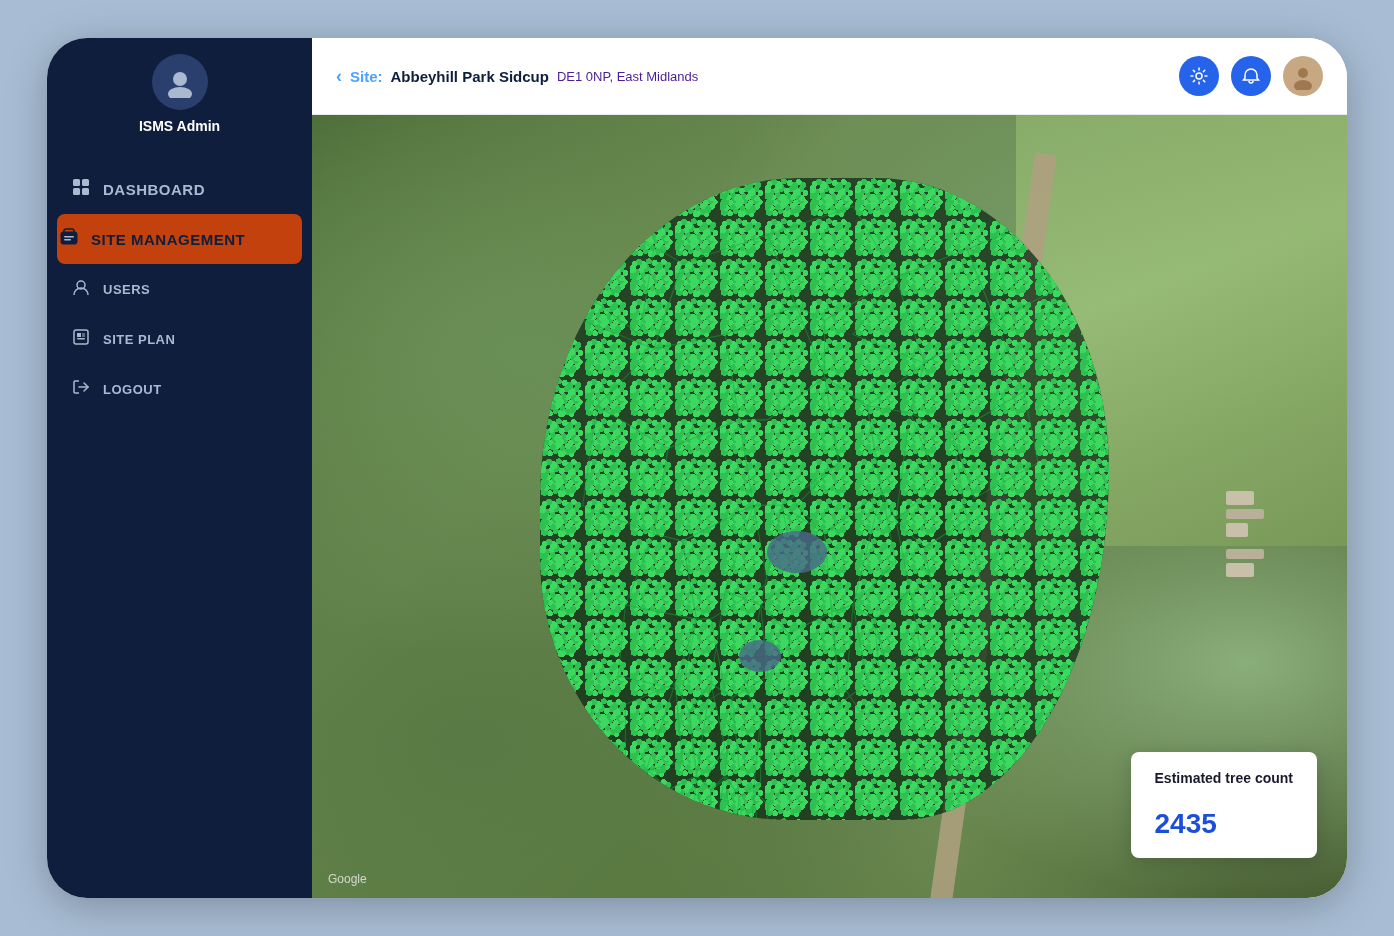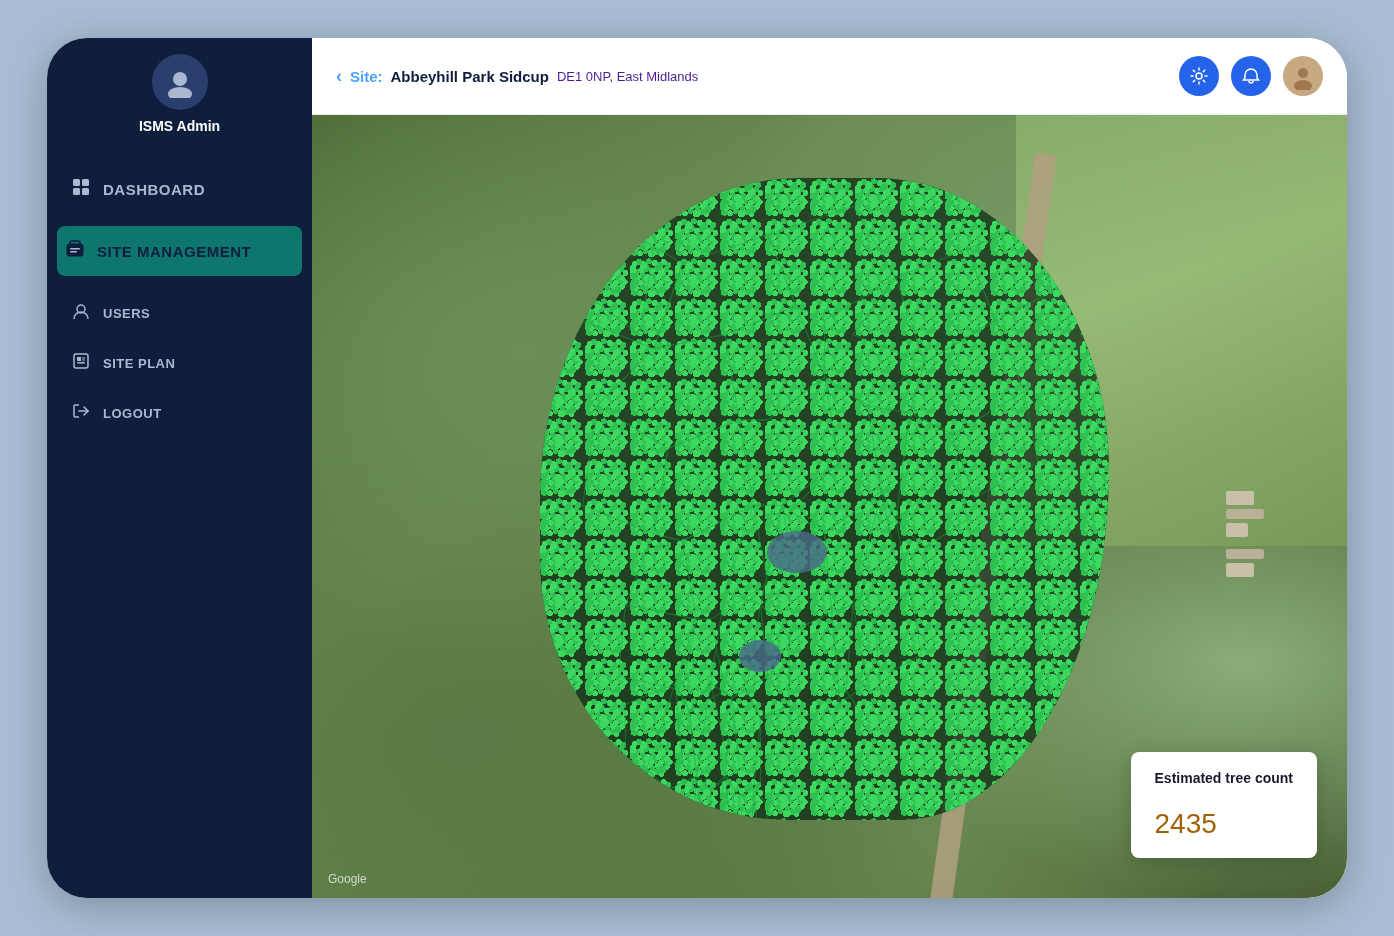--- a/index.html
+++ b/index.html
@@ -71,25 +71,25 @@
       gap: 12px;
       padding: 14px 24px;
       font-size: 15px;
       font-weight: 600;
       color: #aab8d0;
       cursor: pointer;
       letter-spacing: 0.5px;
       transition: background 0.2s;
     }
     .nav-item.active {
-      background: #0f766e;
+      background: #c2410c;
       color: #0f1e3d;
       border-radius: 8px;
-      margin: 12px 10px;
-      padding: 14px 8px;
+      margin: 0 10px;
+      padding: 14px 2px;
     }
     .nav-item .nav-icon {
       font-size: 16px;
       width: 20px;
       text-align: center;
     }
     .nav-item.sub-item {
       padding-left: 24px;
       color: #aab8d0;
       font-size: 13px;
@@ -336,22 +336,22 @@
       min-width: 180px;
     }
     .info-card-title {
       font-size: 14px;
       font-weight: 700;
       color: #1a1a2e;
       margin-bottom: 22px;
     }
     .info-card-value {
       font-size: 28px;
-      font-weight: 400;
-      color: #a16207;
+      font-weight: 700;
+      color: #1d4ed8;
     }
     
     .field-area {
       position: absolute;
       top: 0; right: 0;
       width: 32%;
       height: 55%;
       background:
         linear-gradient(160deg, #8aae6a 0%, #9abf78 40%, #7a9a58 100%);
       opacity: 0.9;

